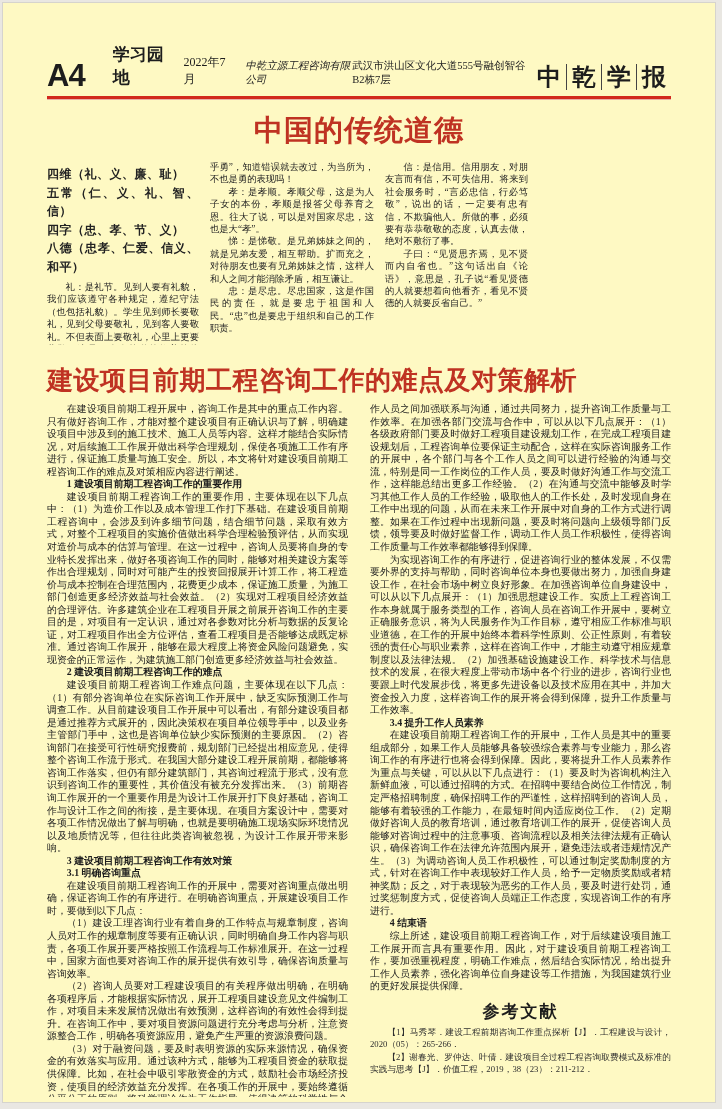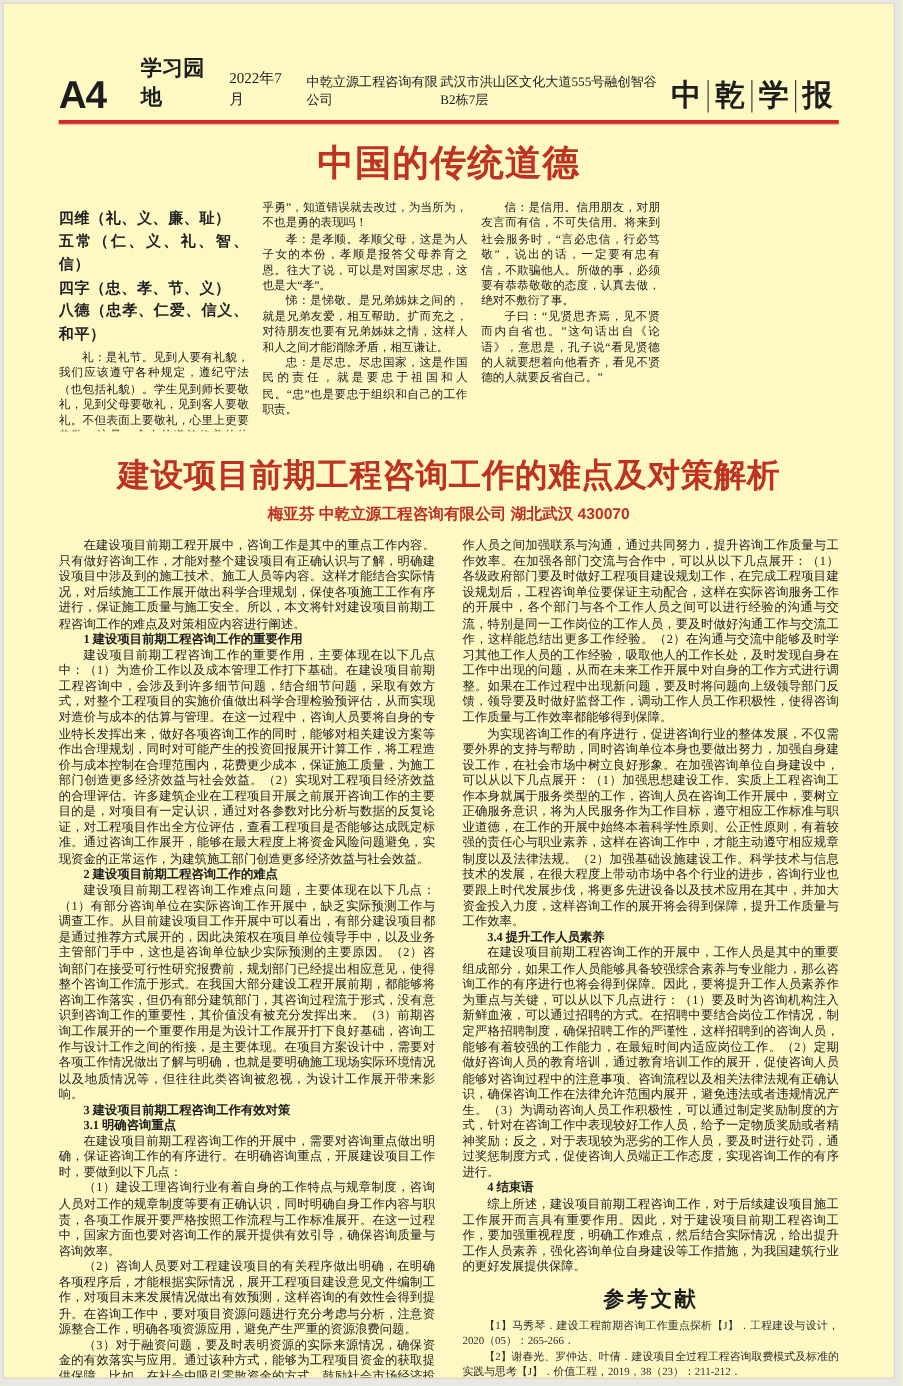--- a/index.html
+++ b/index.html
@@ -15,21 +15,21 @@
     background:#fef9c3;border:1px solid #d6d4cd;
     box-sizing:border-box;
     padding:40px 44px 0 44px;
     overflow:hidden;
   }
   
   .hdr{display:flex;align-items:flex-end;}
   .hdr .a4{font-family:"Liberation Sans","DejaVu Sans",sans-serif;font-weight:900;font-size:31px;line-height:30px;letter-spacing:-1px;}
   .hdr .sec{font-family:"Liberation Sans","DejaVu Sans",sans-serif;font-weight:bold;font-size:17px;margin-left:28px;padding-bottom:2px;}
   .hdr .date{font-size:12px;margin-left:13px;padding-bottom:3px;}
-  .hdr .co{font-size:10.5px;margin-left:16px;padding-bottom:4px;color:#222;}
+  .hdr .co{font-size:10.5px;margin-left:16px;padding-bottom:4px;color:#222;font-style:italic;}
   .hdr .addr{font-size:10.5px;margin-left:0;padding-bottom:4px;color:#222;}
   .masthead{margin-left:auto;display:flex;align-items:flex-end;padding-bottom:1px;}
   .masthead span{
     font-size:24px;font-weight:bold;padding:0 5px;line-height:26px;
     border-left:1px solid #444;
   }
   .masthead span:first-child{border-left:none;}
   .redline{height:3px;background:#d2291d;margin-top:5px;box-shadow:0 1px 0 #e8b0a8;}
   
   .t1{
@@ -42,21 +42,21 @@
   .c1{width:152px;}
   .c2{width:168px;margin-left:11px;}
   .c3{width:164px;margin-left:11px;}
   .c4{width:143px;margin-left:11px;}
   .cols4 p{margin:0;text-indent:2em;}
   .cols4 p.noind{text-indent:0;}
   .virtues{margin:4px 0 5px 0;font-family:Liberation Serif, serif;}
   .virtues p{text-indent:0;font-weight:bold;font-size:12px;line-height:18.5px;letter-spacing:.5px;}
   
   .t2{
-    text-align:center;color:#bf3222;
+    text-align:left;color:#bf3222;
     font-family:"Liberation Sans","DejaVu Sans",sans-serif;
     font-weight:bold;font-size:26px;margin:18px 0 5px 0;letter-spacing:.5px;
   }
   .byline{
     text-align:center;color:#bf3222;font-weight:bold;font-size:12.5px;
     font-family:"Liberation Sans","DejaVu Sans",sans-serif;
     margin-bottom:11px;
   }
   .cols2{display:flex;height:694px;overflow:hidden;}
   .colL,.colR{width:302px;font-size:9.9px;line-height:12.55px;text-align:justify;color:#1c1c1c;}
@@ -110,21 +110,20 @@
       </div>
       <div class="c c4">
         <p>信：是信用。信用朋友，对朋友言而有信，不可失信用。将来到社会服务时，“言必忠信，行必笃敬”，说出的话，一定要有忠有信，不欺骗他人。所做的事，必须要有恭恭敬敬的态度，认真去做，绝对不敷衍了事。</p>
         <p>子曰：“见贤思齐焉，见不贤而内自省也。”这句话出自《论语》，意思是，孔子说“看见贤德的人就要想着向他看齐，看见不贤德的人就要反省自己。”</p>
       </div>
     </div>
   </div>
 
   <div>
     <div class="t2">建设项目前期工程咨询工作的难点及对策解析</div>
-    <div class="byline">梅亚芬 中乾立源工程咨询有限公司 湖北武汉 430070</div>
     <div class="cols2">
 
       <div class="colL">
         <p>在建设项目前期工程开展中，咨询工作是其中的重点工作内容。只有做好咨询工作，才能对整个建设项目有正确认识与了解，明确建设项目中涉及到的施工技术、施工人员等内容。这样才能结合实际情况，对后续施工工作展开做出科学合理规划，保使各项施工工作有序进行，保证施工质量与施工安全。所以，本文将针对建设项目前期工程咨询工作的难点及对策相应内容进行阐述。</p>
         <p class="h">1 建设项目前期工程咨询工作的重要作用</p>
         <p>建设项目前期工程咨询工作的重要作用，主要体现在以下几点中：（1）为造价工作以及成本管理工作打下基础。在建设项目前期工程咨询中，会涉及到许多细节问题，结合细节问题，采取有效方式，对整个工程项目的实施价值做出科学合理检验预评估，从而实现对造价与成本的估算与管理。在这一过程中，咨询人员要将自身的专业特长发挥出来，做好各项咨询工作的同时，能够对相关建设方案等作出合理规划，同时对可能产生的投资回报展开计算工作，将工程造价与成本控制在合理范围内，花费更少成本，保证施工质量，为施工部门创造更多经济效益与社会效益。（2）实现对工程项目经济效益的合理评估。许多建筑企业在工程项目开展之前展开咨询工作的主要目的是，对项目有一定认识，通过对各参数对比分析与数据的反复论证，对工程项目作出全方位评估，查看工程项目是否能够达成既定标准。通过咨询工作展开，能够在最大程度上将资金风险问题避免，实现资金的正常运作，为建筑施工部门创造更多经济效益与社会效益。</p>
         <p class="h">2 建设项目前期工程咨询工作的难点</p>
         <p>建设项目前期工程咨询工作难点问题，主要体现在以下几点：（1）有部分咨询单位在实际咨询工作开展中，缺乏实际预测工作与调查工作。从目前建设项目工作开展中可以看出，有部分建设项目都是通过推荐方式展开的，因此决策权在项目单位领导手中，以及业务主管部门手中，这也是咨询单位缺少实际预测的主要原因。（2）咨询部门在接受可行性研究报费前，规划部门已经提出相应意见，使得整个咨询工作流于形式。在我国大部分建设工程开展前期，都能够将咨询工作落实，但仍有部分建筑部门，其咨询过程流于形式，没有意识到咨询工作的重要性，其价值没有被充分发挥出来。（3）前期咨询工作展开的一个重要作用是为设计工作展开打下良好基础，咨询工作与设计工作之间的衔接，是主要体现。在项目方案设计中，需要对各项工作情况做出了解与明确，也就是要明确施工现场实际环境情况以及地质情况等，但往往此类咨询被忽视，为设计工作展开带来影响。</p>
         <p class="h">3 建设项目前期工程咨询工作有效对策</p>
         <p class="h">3.1 明确咨询重点</p>

